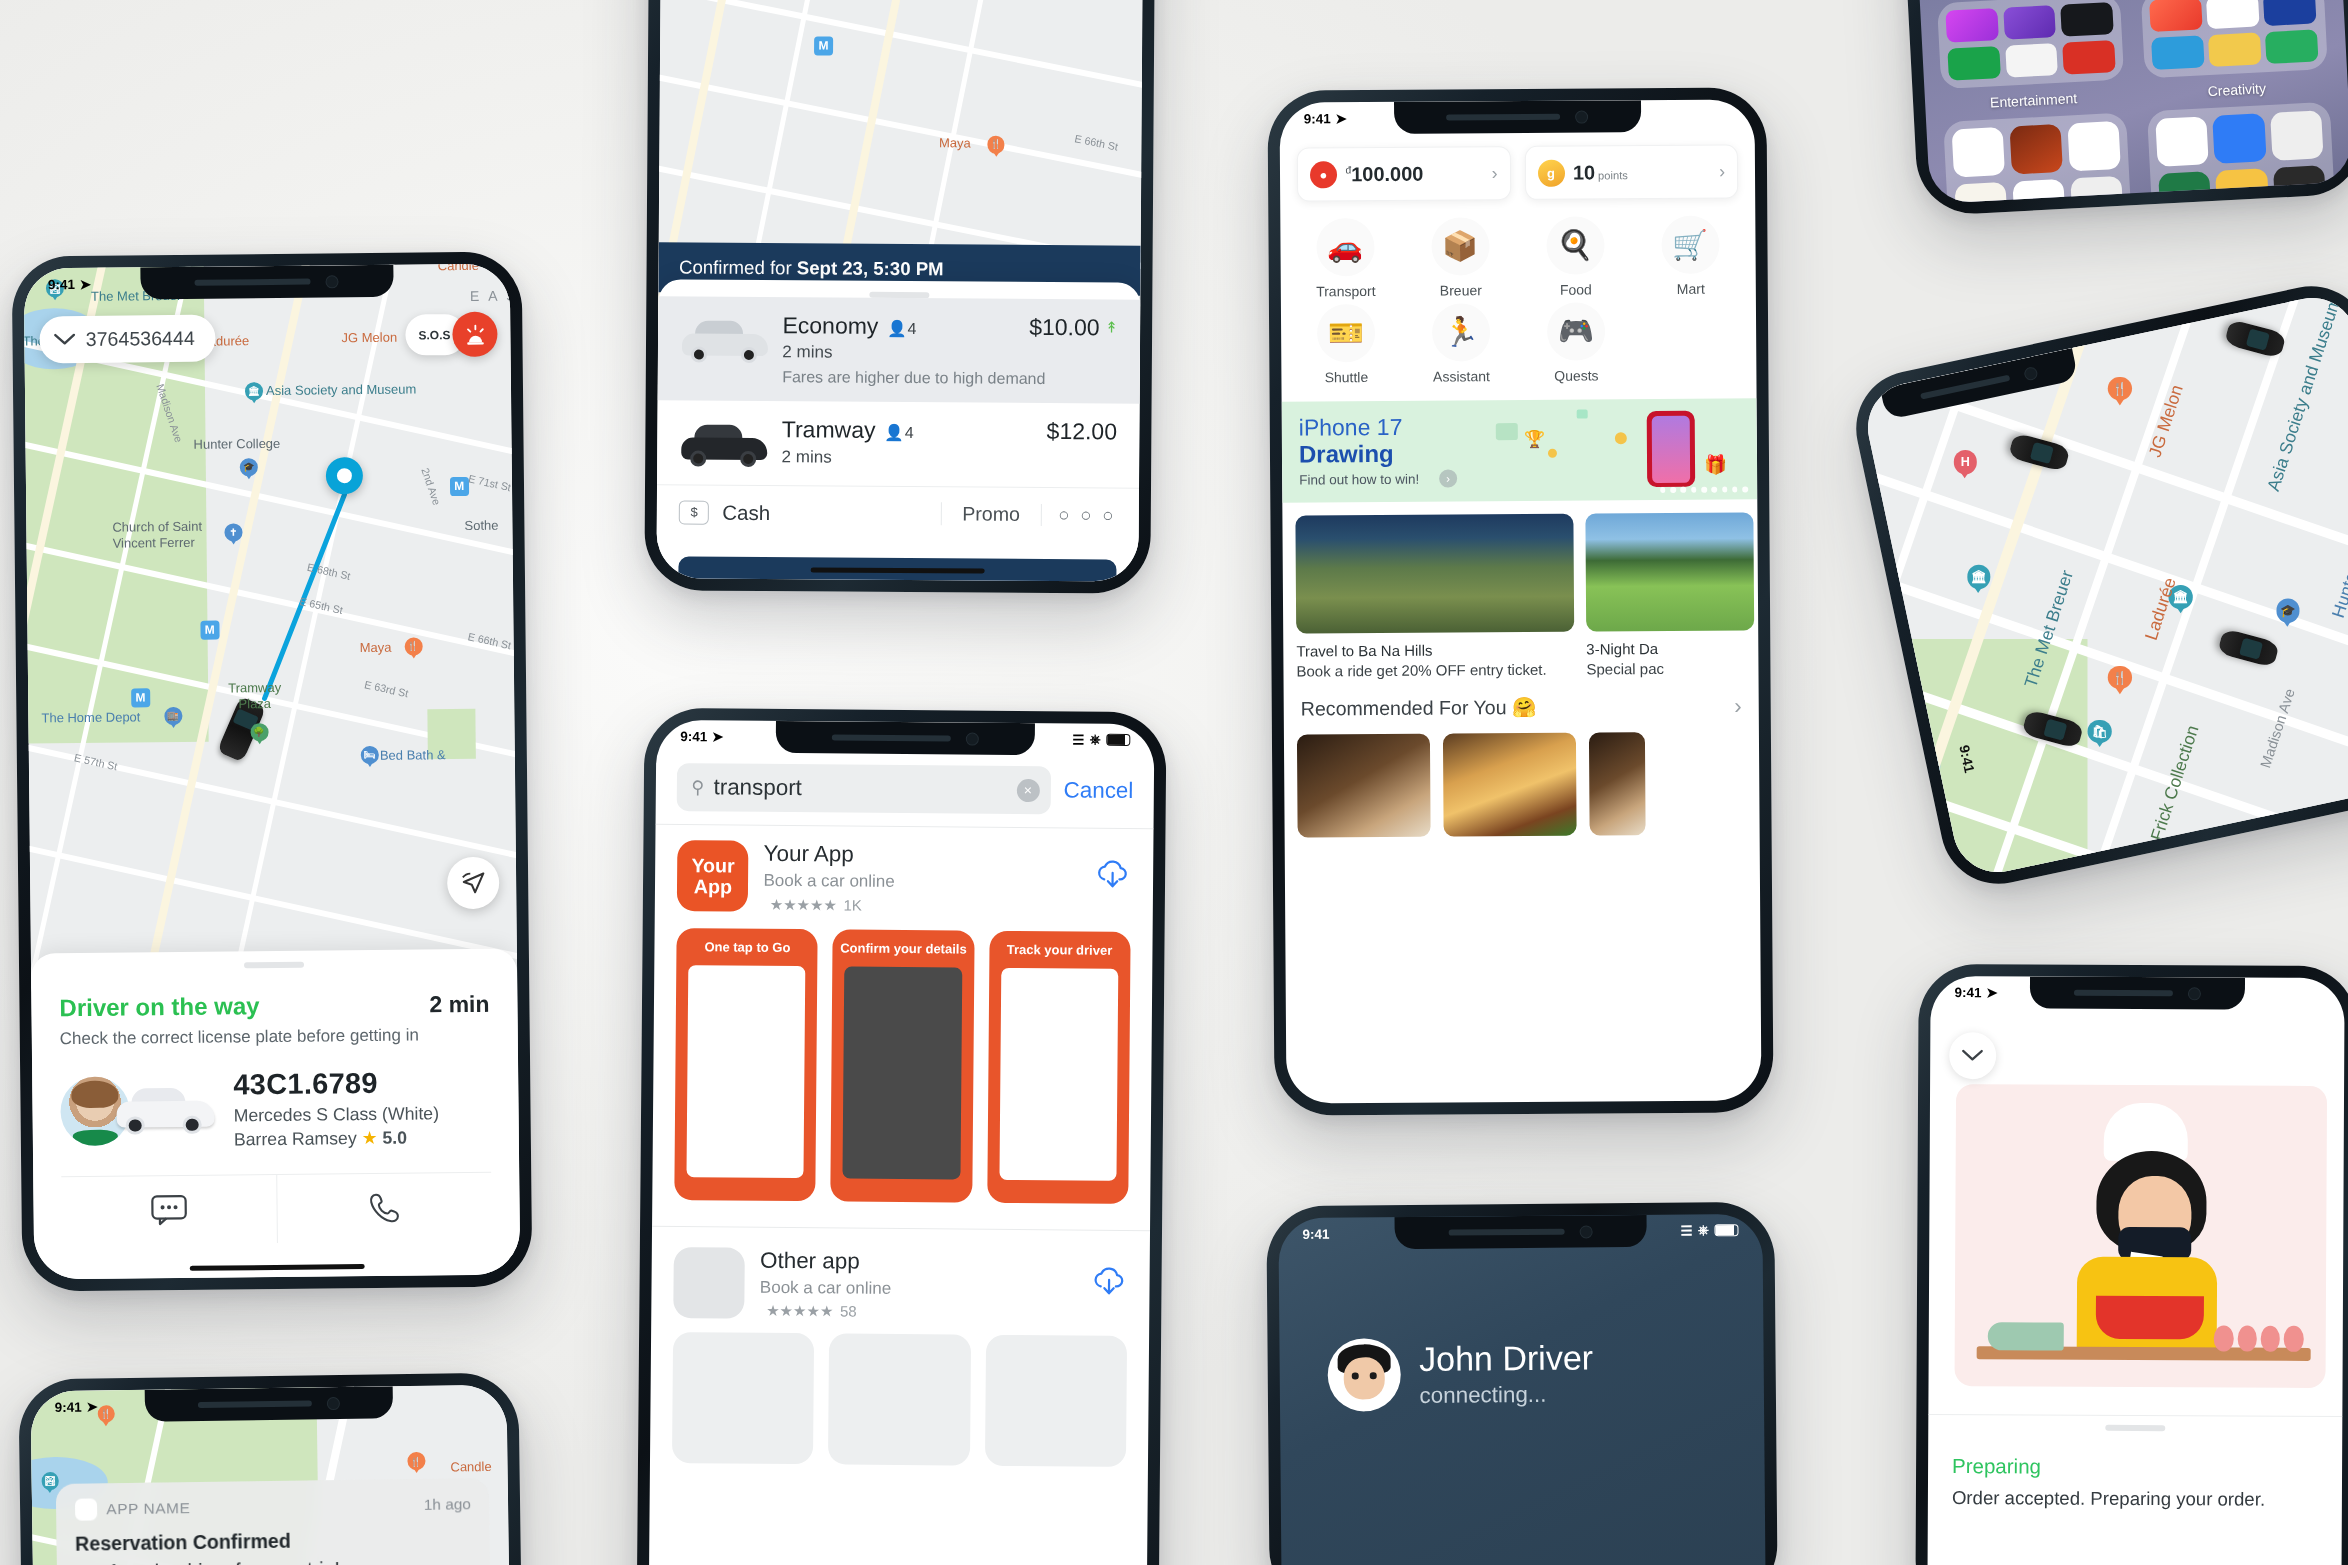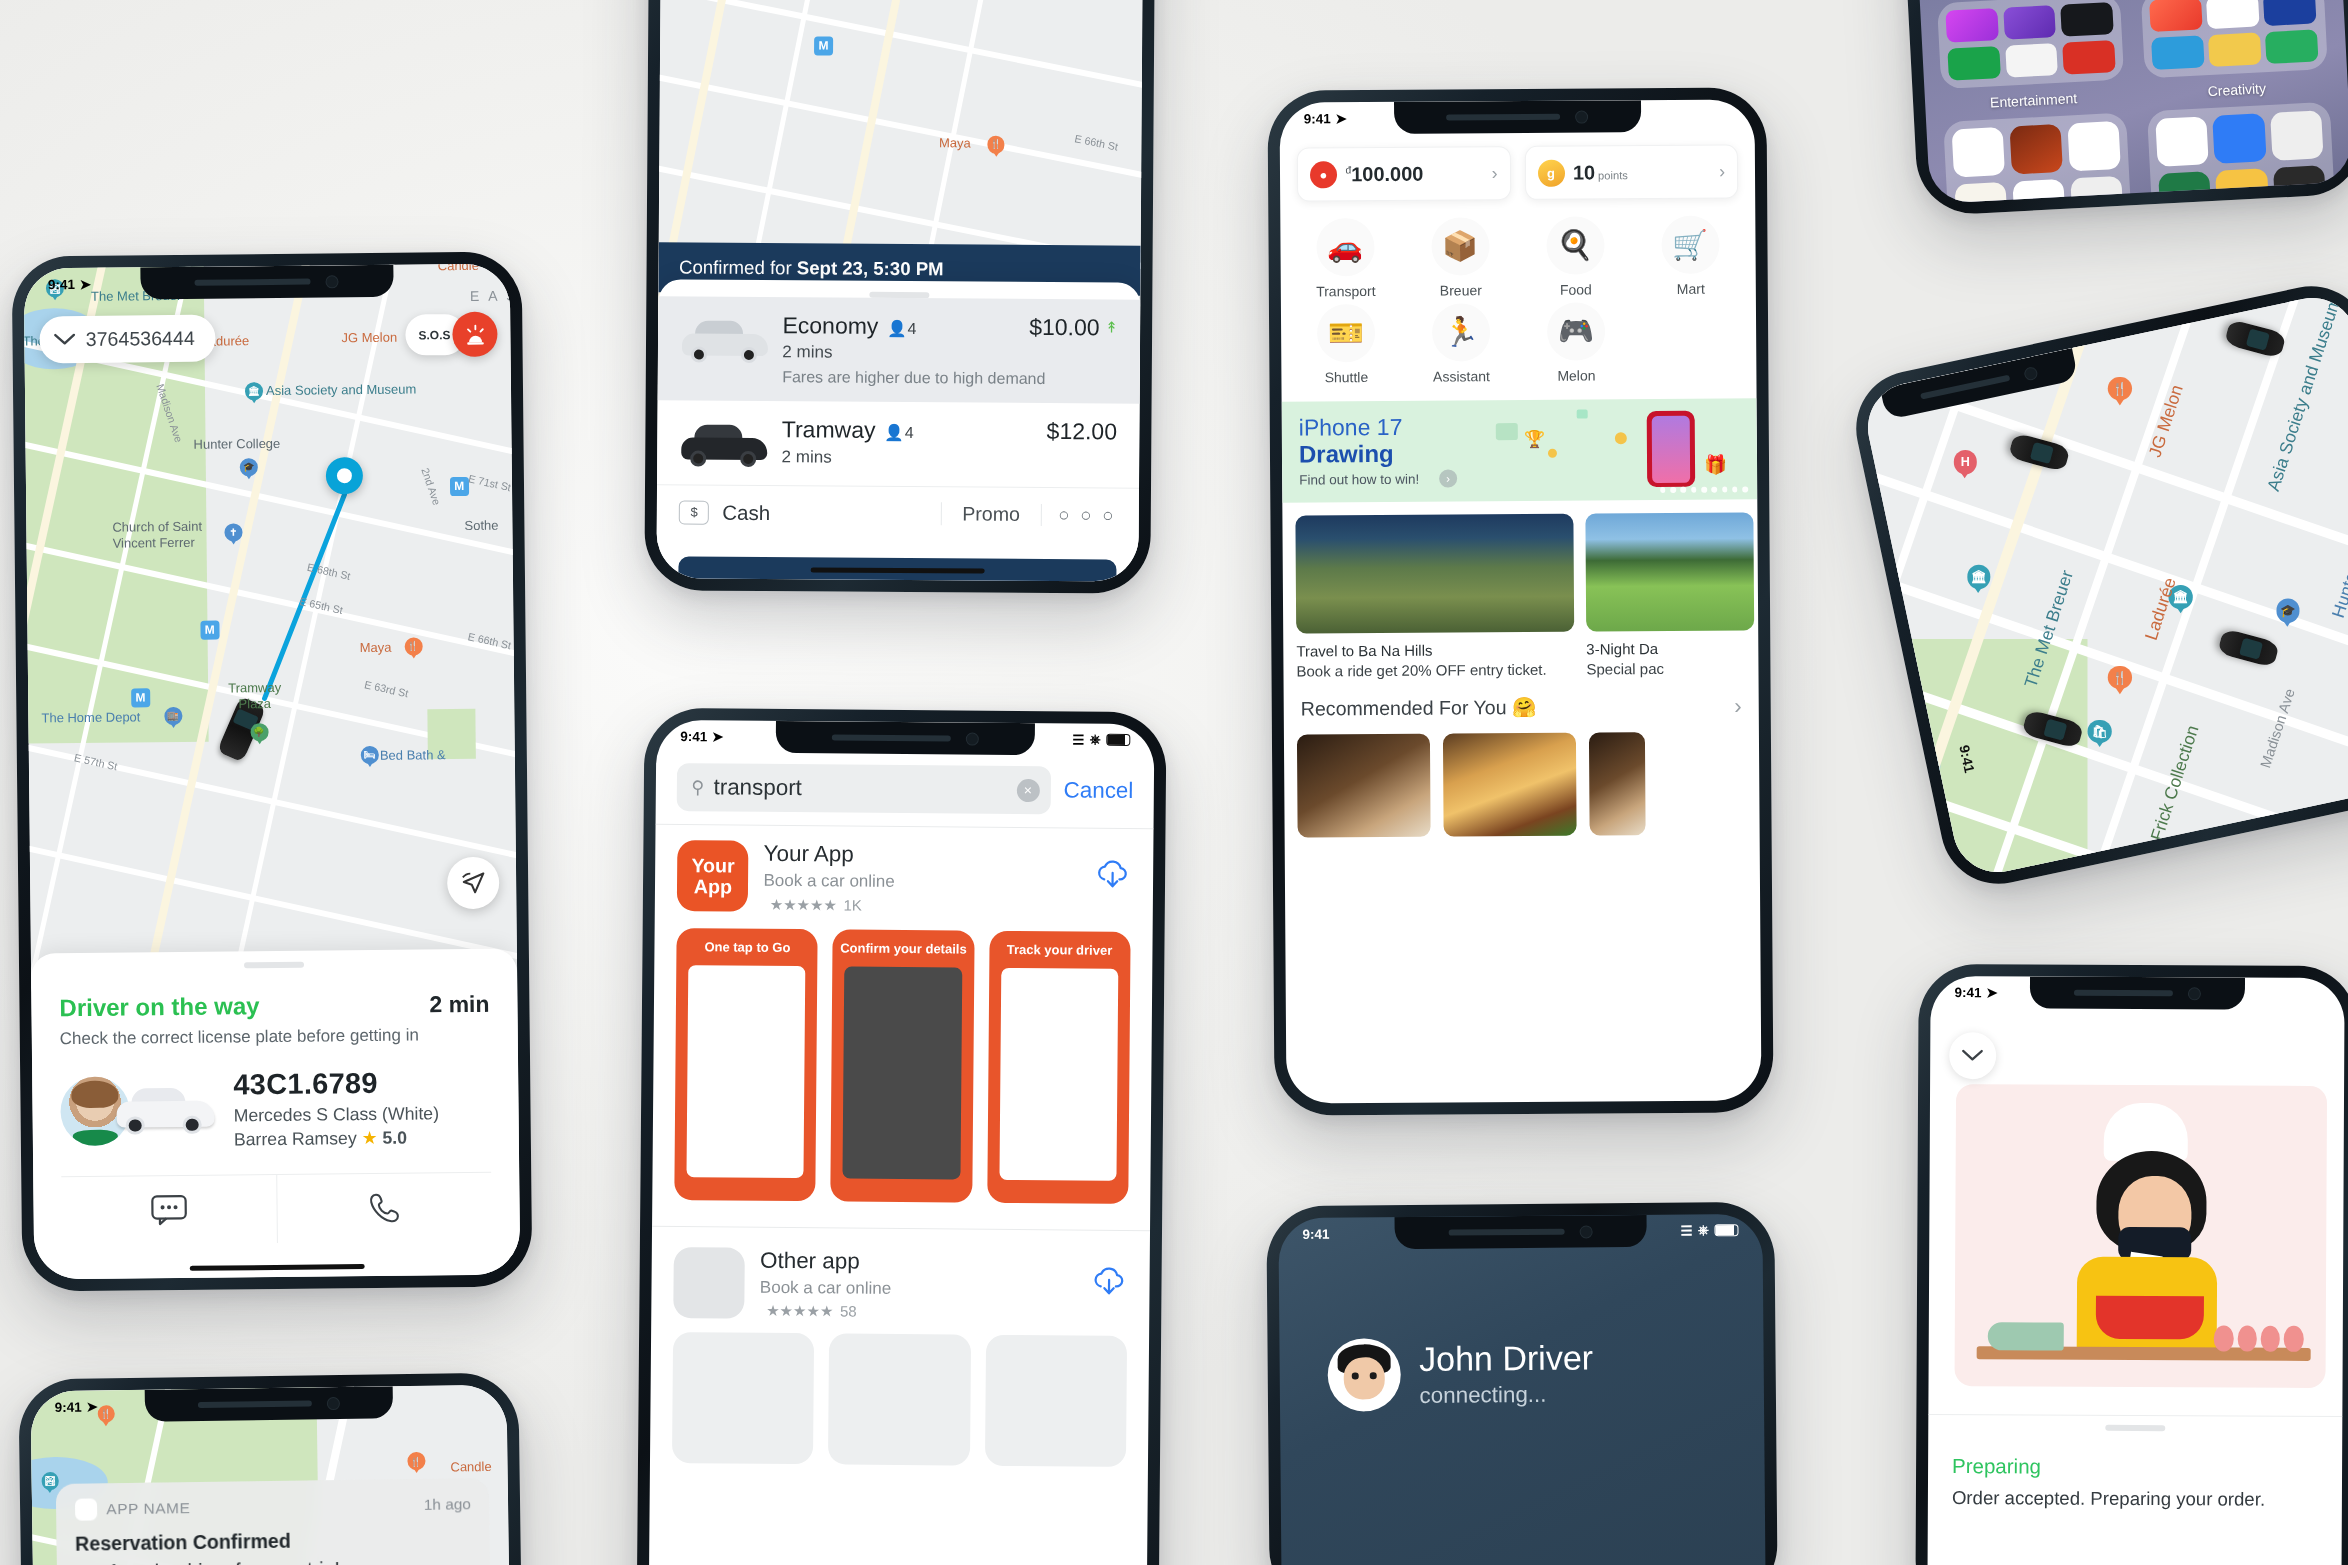--- a/index.html
+++ b/index.html
@@ -813,21 +813,21 @@
           <div class="svc">
             <div class="svcicon">🎫</div>
             <div class="svclbl">Shuttle</div>
           </div>
           <div class="svc">
             <div class="svcicon">🏃</div>
             <div class="svclbl">Assistant</div>
           </div>
           <div class="svc">
             <div class="svcicon">🎮</div>
-            <div class="svclbl">Melon</div>
+            <div class="svclbl">Quests</div>
           </div>
           <div class="svc"></div>
         </div>
 
         <div class="banner">
           <div class="bn-t1">iPhone 17</div>
           <div class="bn-t2">Drawing</div>
           <div class="bn-t3">Find out how to win!</div>
           <div class="bn-arrow">›</div>
           <div class="confetti" style="left:62%;top:10%;width:11.2px;height:8.4px;background:#a7e6c6;"></div>

